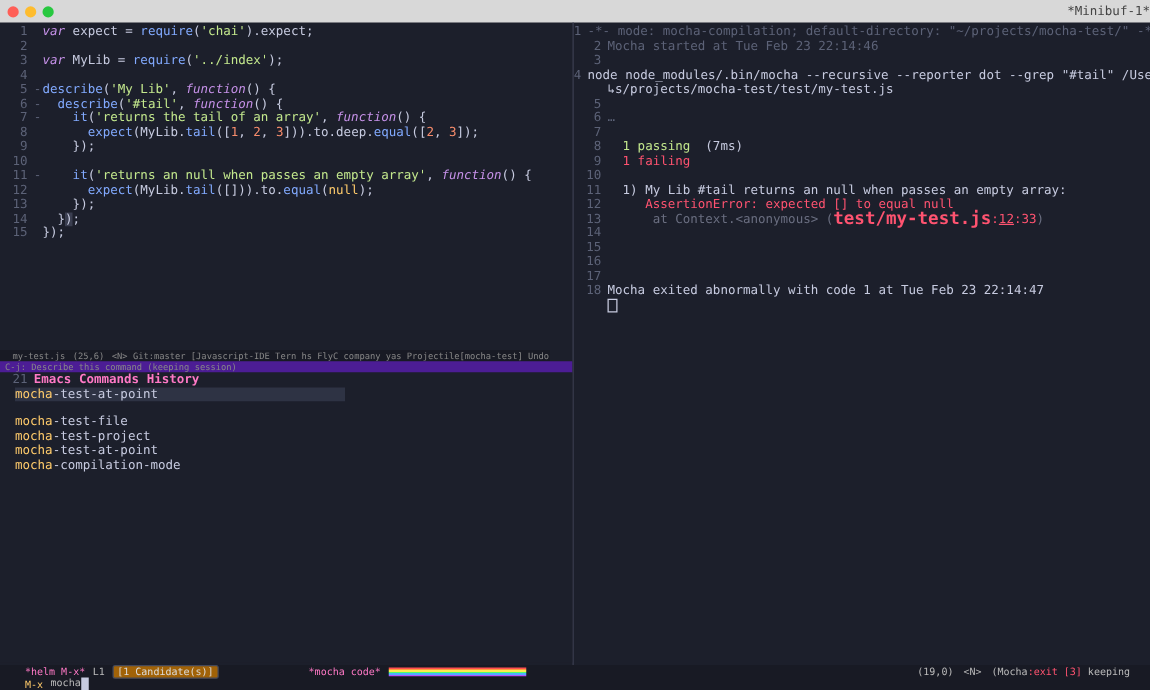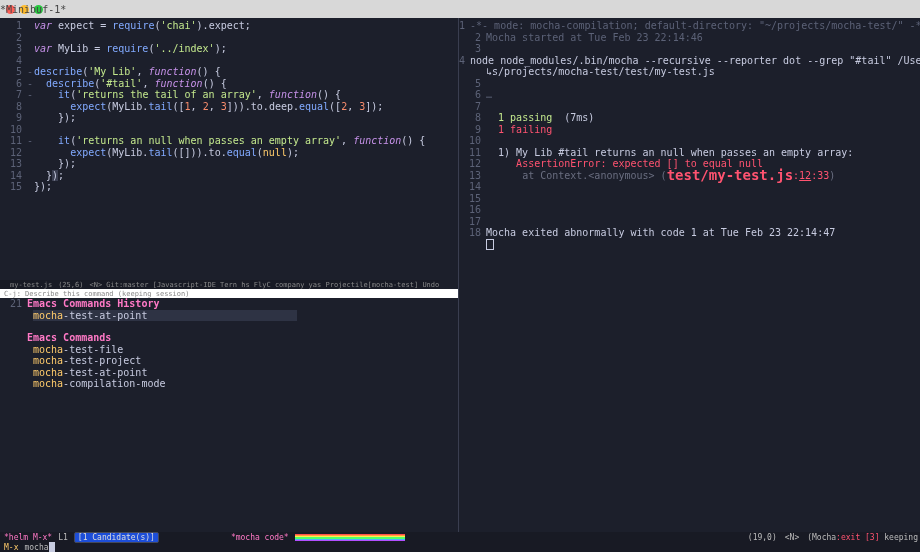--- a/index.html
+++ b/index.html
@@ -1,55 +1,55 @@
 <!DOCTYPE html>
 <html><head>
 <meta charset="utf-8">
 <style>
   html,body{margin:0;padding:0;width:920px;height:552px;background:#1c1f2b;font-family:Menlo,Consolas,monospace;font-size:10px;color:#c7cbe0;overflow:hidden}
   .titlebar{height:18px;background:#d8d8d8;display:flex;align-items:center;padding:0 6px;gap:5px;font-size:10px;color:#444}
   .tl-btn{width:9px;height:9px;border-radius:50%}
   .tl-red{background:#ff5f57}
   .tl-yel{background:#febc2e}
   .tl-grn{background:#28c840}
-  .tl-title{position:absolute;left:0;right:0;text-align:left;font-size:10px;color:#444;pointer-events:none}
+  .tl-title{position:absolute;left:0;right:0;text-align:right;font-size:10px;color:#444;pointer-events:none}
   .frame{position:relative;display:flex;height:514px}
   .pane{position:relative;overflow:hidden}
   .left{width:458px;border-right:1px solid #3a3e50}
   .right{flex:1}
   .code{padding:2px 0 0 0;line-height:11.5px;white-space:pre}
   .ln{display:flex}
   .gut{width:22px;text-align:right;padding-right:5px;color:#5c6277;user-select:none}
   .kw{color:#c792ea;font-style:italic}
   .fn{color:#82aaff}
   .str{color:#c3e88d}
   .num{color:#f78c6c}
   .key{color:#ffcb6b}
   .cm{color:#5c6277}
   .err{color:#ff5370}
   .pass{color:#c3e88d}
   .fail{color:#ff5370}
   .big{color:#ff5370;font-weight:bold;font-size:14px;vertical-align:-1px}
   .uline{color:#6a6e80}
   .modeline{height:9px;background:#181a24;font-size:7px;color:#888;display:flex;align-items:center;padding:0 4px;gap:6px;white-space:nowrap;overflow:hidden}
   .nyan{display:inline-block;width:60px;height:7px;background:linear-gradient(#ff4f4f 0 16%,#ff9c3a 0 33%,#ffe94f 0 50%,#4fff6a 0 66%,#4fb0ff 0 83%,#b24fff 0)}
-  .helm-top{height:9px;font-size:7px;color:#888;padding:0 4px;display:flex;align-items:center;background:#ffffff}
+  .helm-top{height:9px;font-size:7px;color:#888;padding:0 4px;display:flex;align-items:center;background:#4c1d95}
   .helm-panel{background:#1c1f2b;height:232px}
   .helm-hdr{color:#ff79c6;font-weight:bold;padding-left:22px;line-height:11.5px}
-  .helm-item{padding-left:33px;line-height:11.5px}
+  .helm-item{padding-left:12px;line-height:11.5px}
   .helm-item .hl{color:#ffcb6b}
   .helm-item .rest{color:#c7cbe0}
   .helm-sel{background:#2e3344;display:inline-block;padding-right:150px}
   .cursor{display:inline-block;width:6px;height:10px;background:#c7cbe0;vertical-align:middle}
   .statusbar{position:absolute;left:0;right:0;bottom:0;background:#181a24}
-  .sb-row{display:flex;align-items:center;height:10px;font-size:8px;color:#bbb;padding:0 4px;gap:6px}
-  .box{background:#1d4ed8;border:1px solid #444859;padding:0 3px;border-radius:2px;color:#ddd}
+  .sb-row{display:flex;align-items:center;height:10px;font-size:8px;color:#bbb;padding:0 20px;gap:6px}
+  .box{background:#a16207;border:1px solid #444859;padding:0 3px;border-radius:2px;color:#ddd}
   .badge-y{color:#ffcb6b}
   .mag{color:#ff79c6}
-  .sb-right{position:absolute;right:2px;top:0;display:flex;align-items:flex-end;height:10px;gap:8px;font-size:8px}
+  .sb-right{position:absolute;right:16px;top:0;display:flex;align-items:flex-end;height:10px;gap:8px;font-size:8px}
   .exit{color:#ff5370}
 </style>
 </head>
 <body>
 
 <div class="titlebar">
   <div class="tl-btn tl-red"></div>
   <div class="tl-btn tl-yel"></div>
   <div class="tl-btn tl-grn"></div>
   <div class="tl-title">*Minibuf-1*</div>
@@ -73,24 +73,20 @@
 
     <div class="helm-panel" style="position:absolute;left:0;right:0;top:280px">
       <div class="ln">
           <span class="gut">21</span>
           <span class="helm-hdr" style="padding-left:0">Emacs Commands History</span>
         </div>
       <div id="helm-hist">
           <div class="helm-item"><span class="helm-sel"><span class="hl">mocha</span><span class="rest">-test-at-point</span></span></div>
         </div>
       <div style="height:11px"></div>
-      <div class="ln">
-          <span class="gut"></span>
-          <span class="helm-hdr" style="padding-left:0">Emacs Commands</span>
-        </div>
       <div id="helm-cmds">
           <div class="helm-item"><span><span class="hl">mocha</span><span class="rest">-test-file</span></span></div>
           <div class="helm-item"><span><span class="hl">mocha</span><span class="rest">-test-project</span></span></div>
           <div class="helm-item"><span><span class="hl">mocha</span><span class="rest">-test-at-point</span></span></div>
           <div class="helm-item"><span><span class="hl">mocha</span><span class="rest">-compilation-mode</span></span></div>
         </div>
     </div>
   </div>
 
   <div class="pane right">

